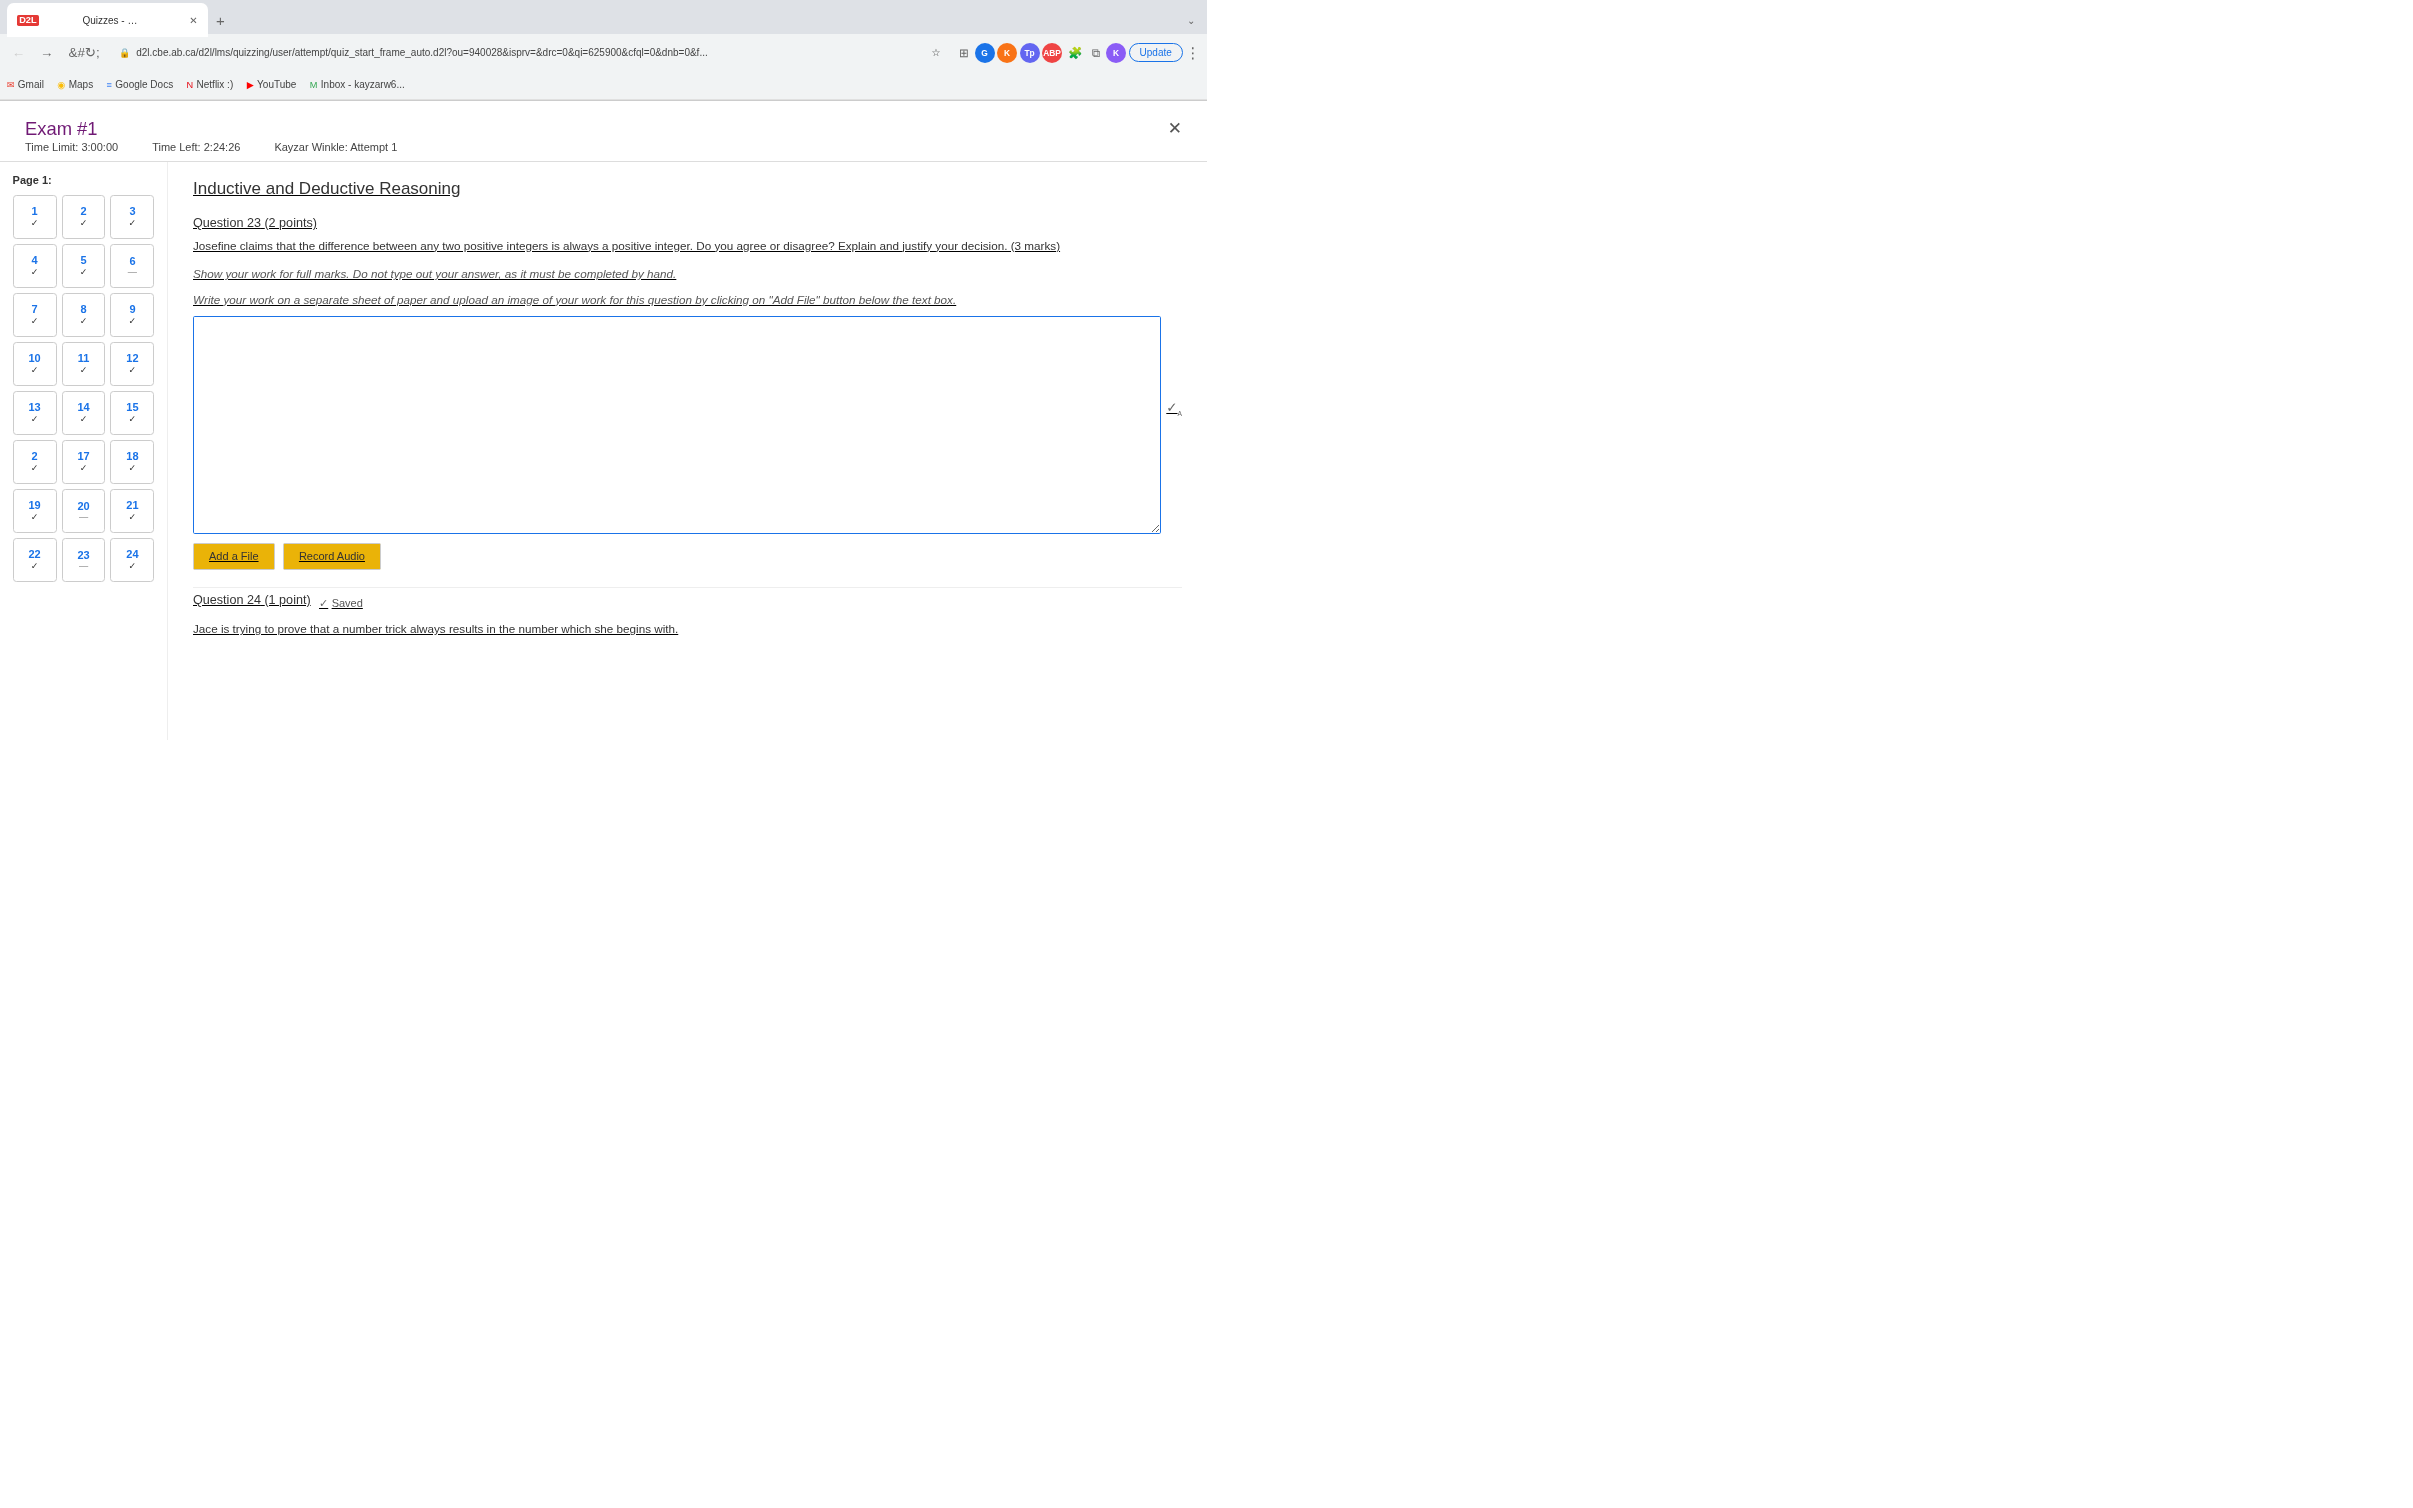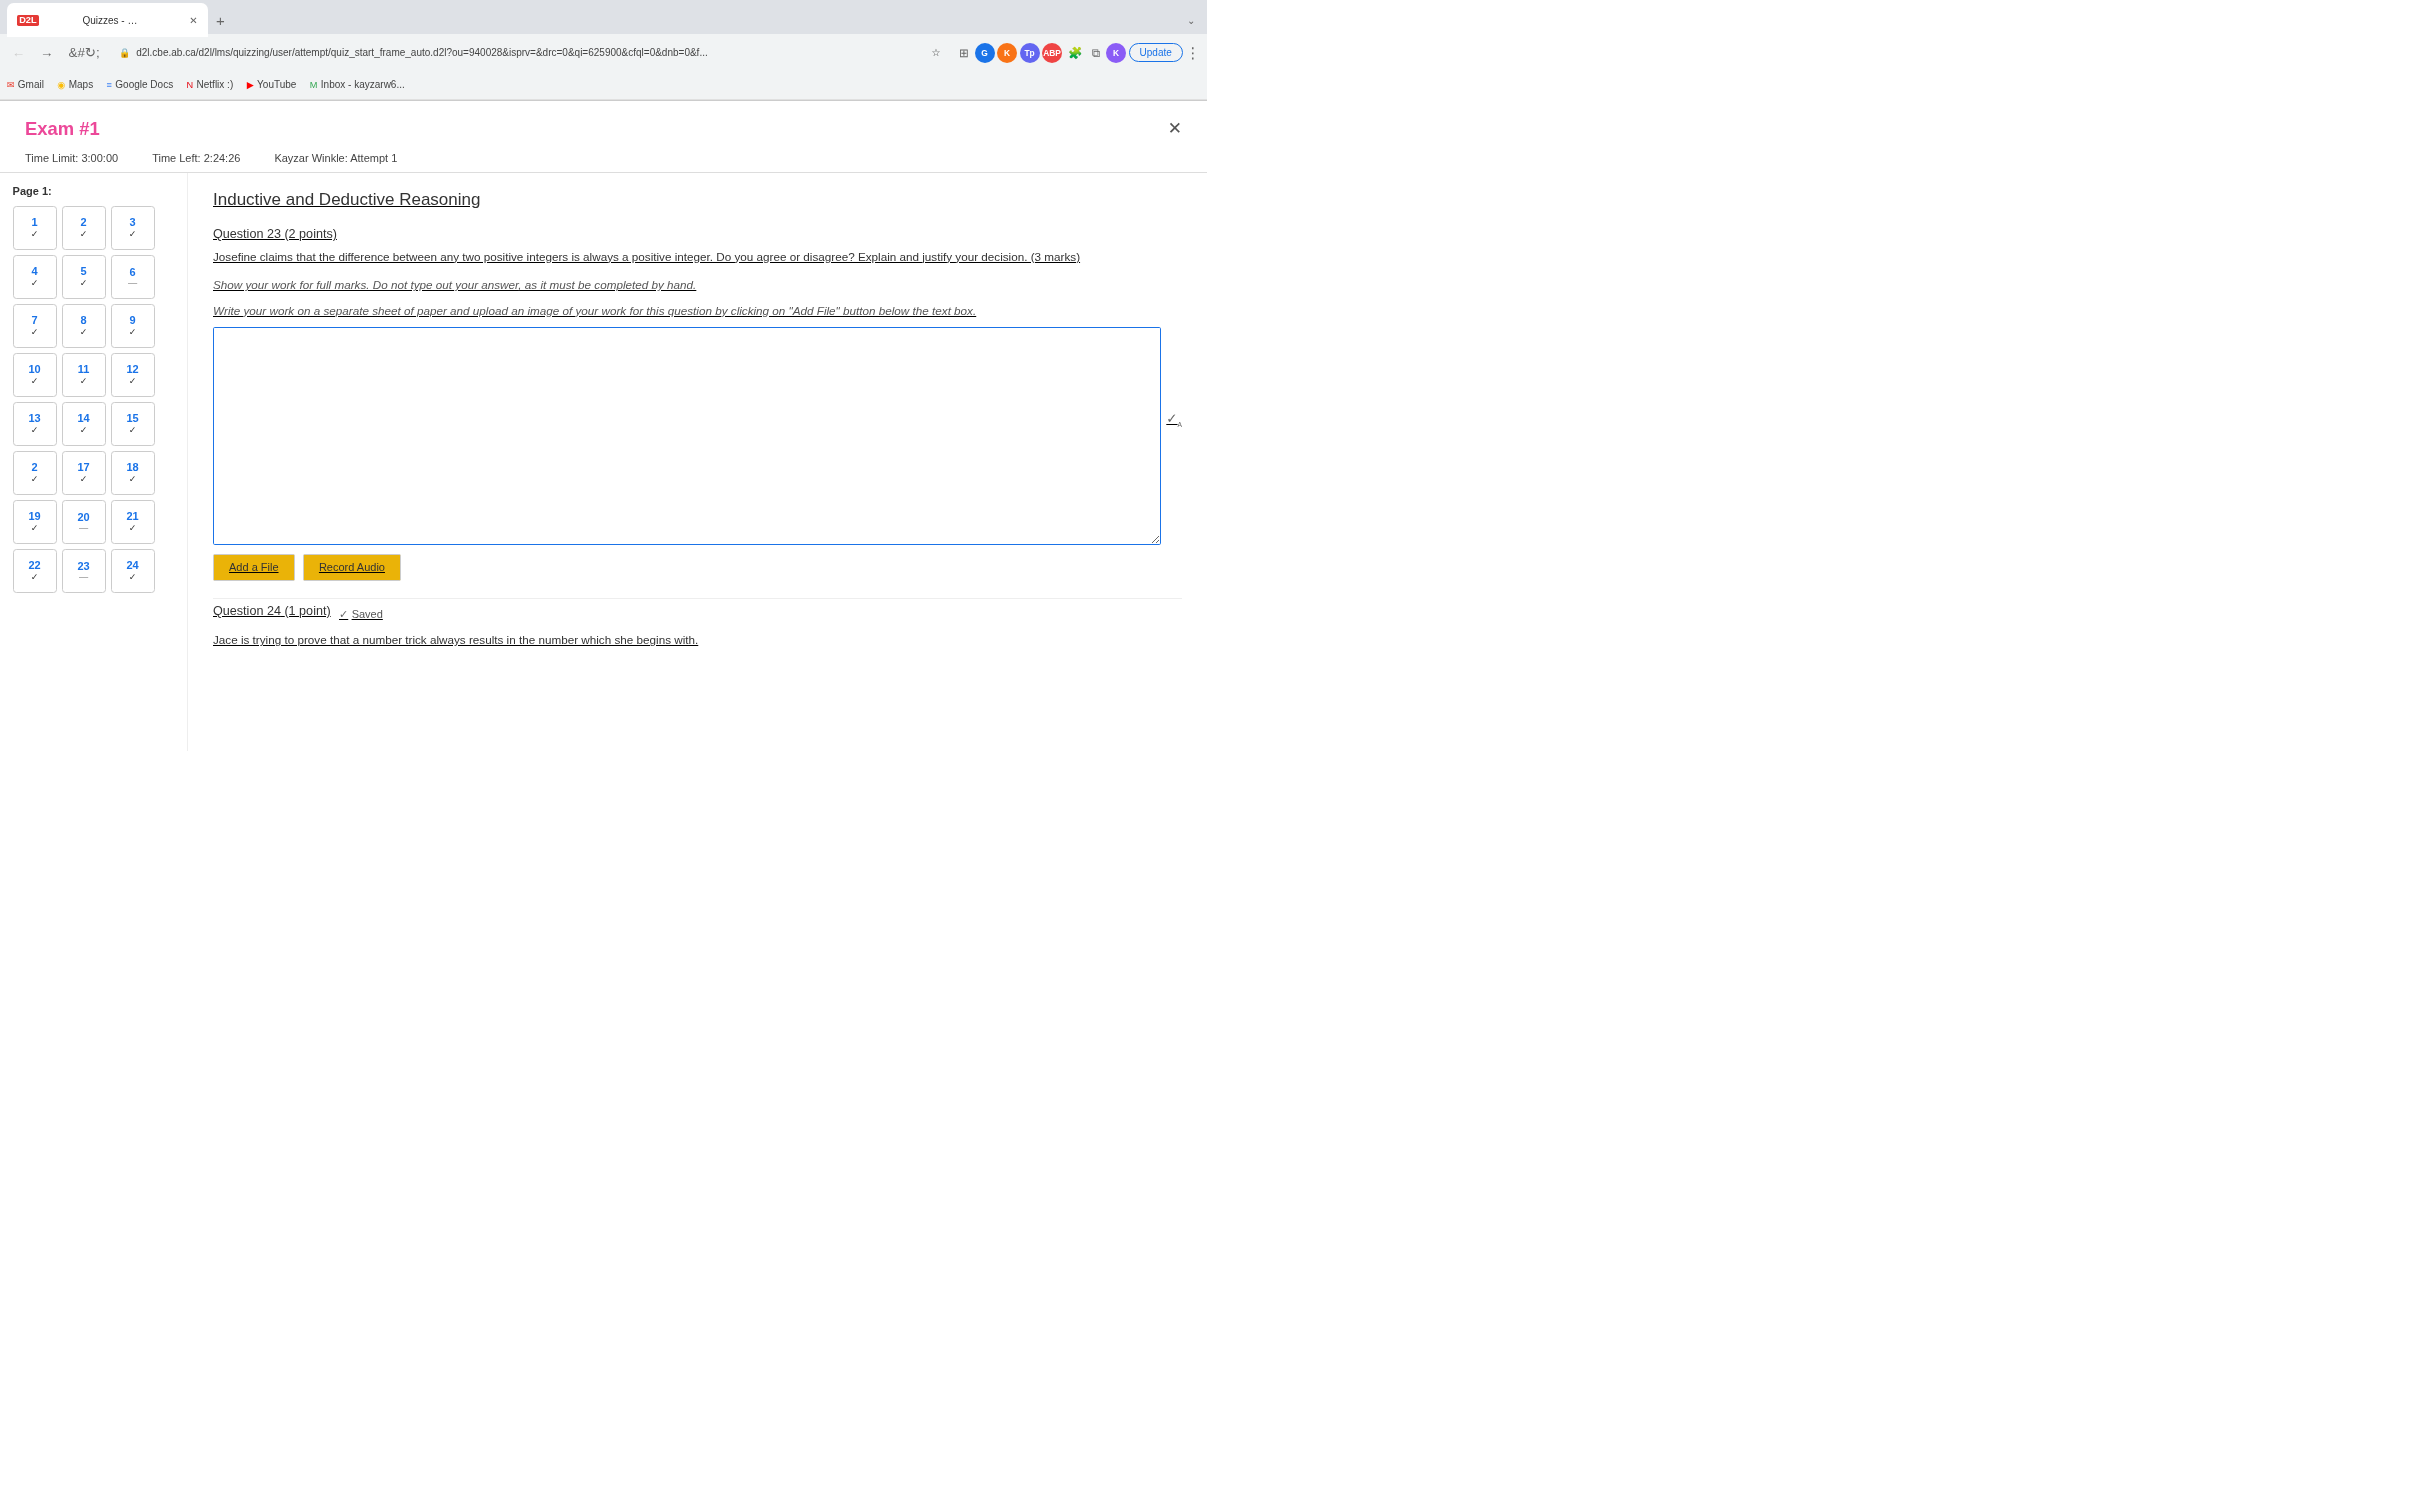--- a/index.html
+++ b/index.html
@@ -25,29 +25,29 @@
 
     .bookmarks-bar { display: flex; align-items: center; padding: 2.5px 6.7px; gap: 13.4px; height: 28.5px; border-bottom: 0.8px solid #e0e0e0; overflow: hidden; }
     .bookmark { display: flex; align-items: center; gap: 3.4px; font-size: 10px; color: #444; cursor: pointer; white-space: nowrap; }
     .bookmark .favicon { font-size: 9.2px; }
 
     
     .page-content { background: #fff; height: calc(754px - 99px); overflow-y: auto; }
 
     
     .exam-header { padding: 17px 25px 8.4px; border-bottom: 0.8px solid #ddd; position: relative; }
-    .exam-title { font-size: 18.4px; font-weight: bold; color: #ec4899; margin-bottom: 12px; }
+    .exam-title { font-size: 18.4px; font-weight: normal; color: #701a75; margin-bottom: 1px; }
     .exam-meta { display: flex; align-items: flex-start; gap: 34px; font-size: 11px; color: #444; }
     .close-btn { position: absolute; top: 17px; right: 25px; font-size: 17px; color: #555; cursor: pointer; background: none; border: none; }
 
     
     .main-layout { display: flex; height: calc(754px - 176px); overflow: hidden; }
 
     
-    .sidebar { width: 188px; padding: 12.6px; border-right: 0.8px solid #eee; overflow-y: auto; flex-shrink: 0; }
+    .sidebar { width: 168px; padding: 12.6px; border-right: 0.8px solid #eee; overflow-y: auto; flex-shrink: 0; }
     .sidebar-page-label { font-size: 11px; font-weight: bold; color: #333; margin-bottom: 8.4px; }
     .question-grid { display: flex; flex-direction: column; gap: 5px; }
     .question-row { display: flex; gap: 5px; }
     .q-btn { width: 44px; height: 44px; border: 0.8px solid #ccc; border-radius: 3.4px; display: flex; flex-direction: column; align-items: center; justify-content: center; cursor: pointer; background: #fff; }
     .q-btn .q-num { color: #1a73e8; font-size: 11px; font-weight: bold; }
     .q-btn .q-status { font-size: 9.2px; color: #888; }
     .q-btn .q-status.checked { color: #333; }
 
     
     .content-area { flex: 1; padding: 17px 25px; overflow-y: auto; text-decoration: underline; }

